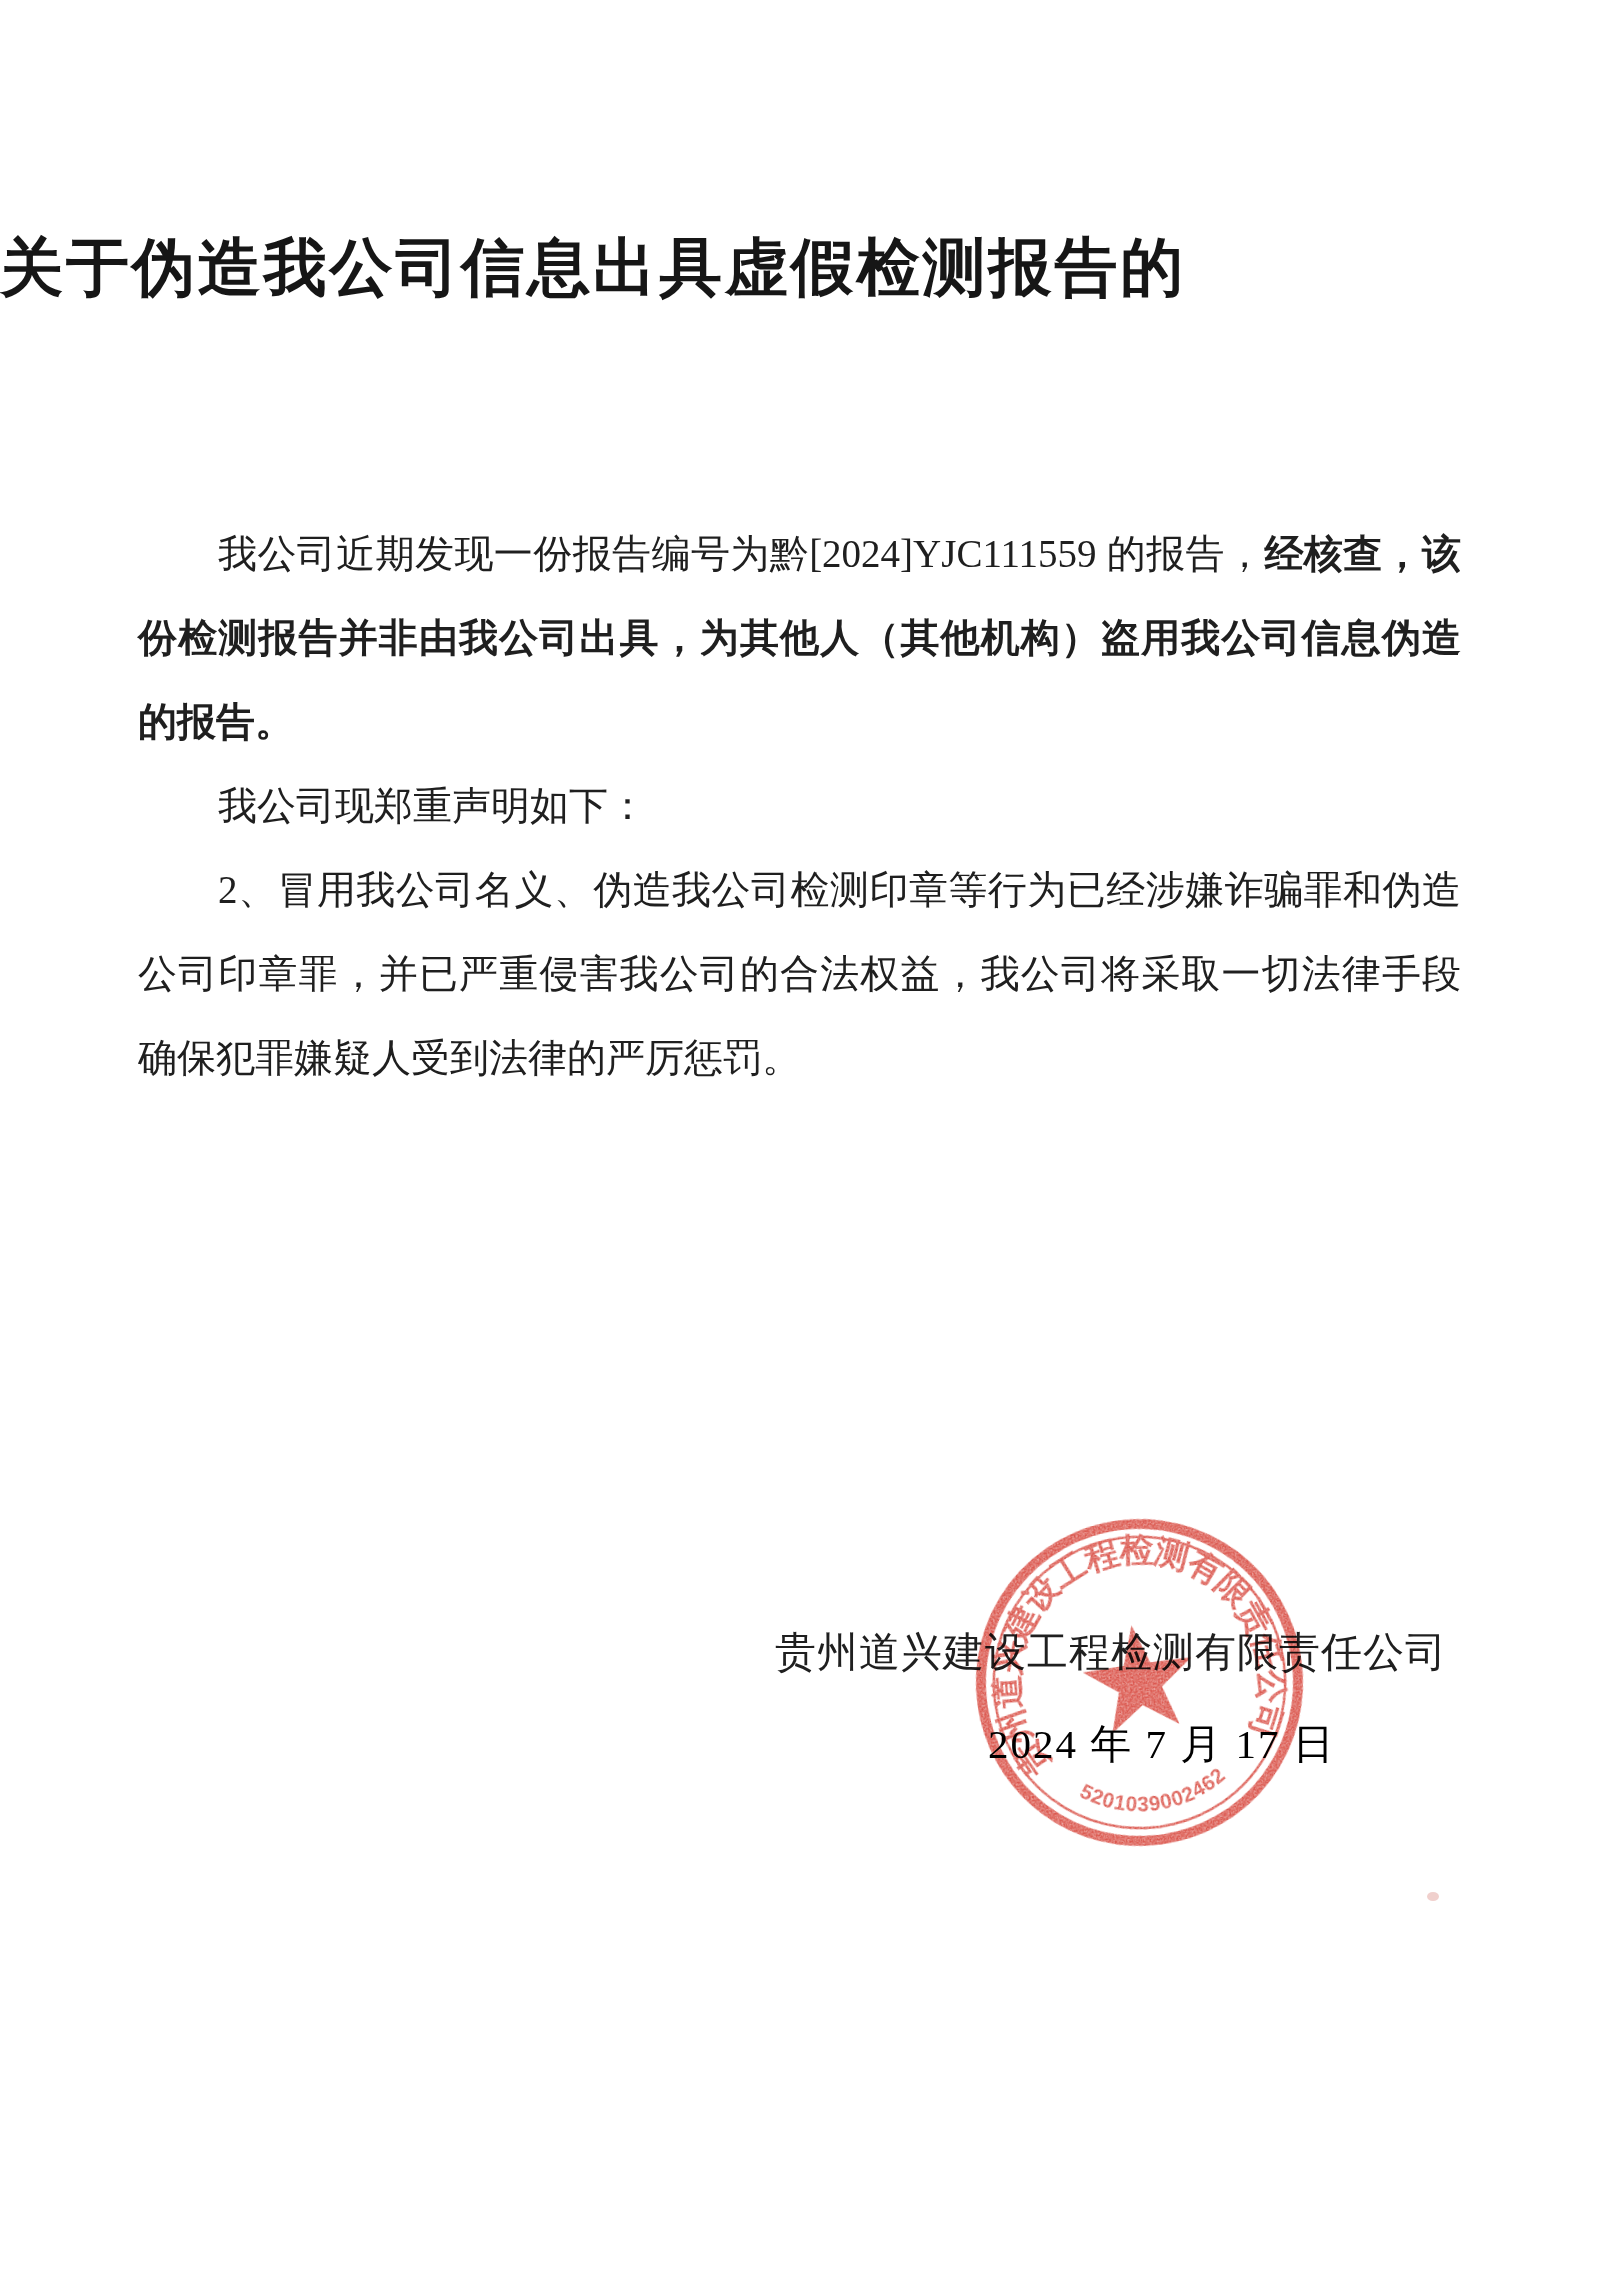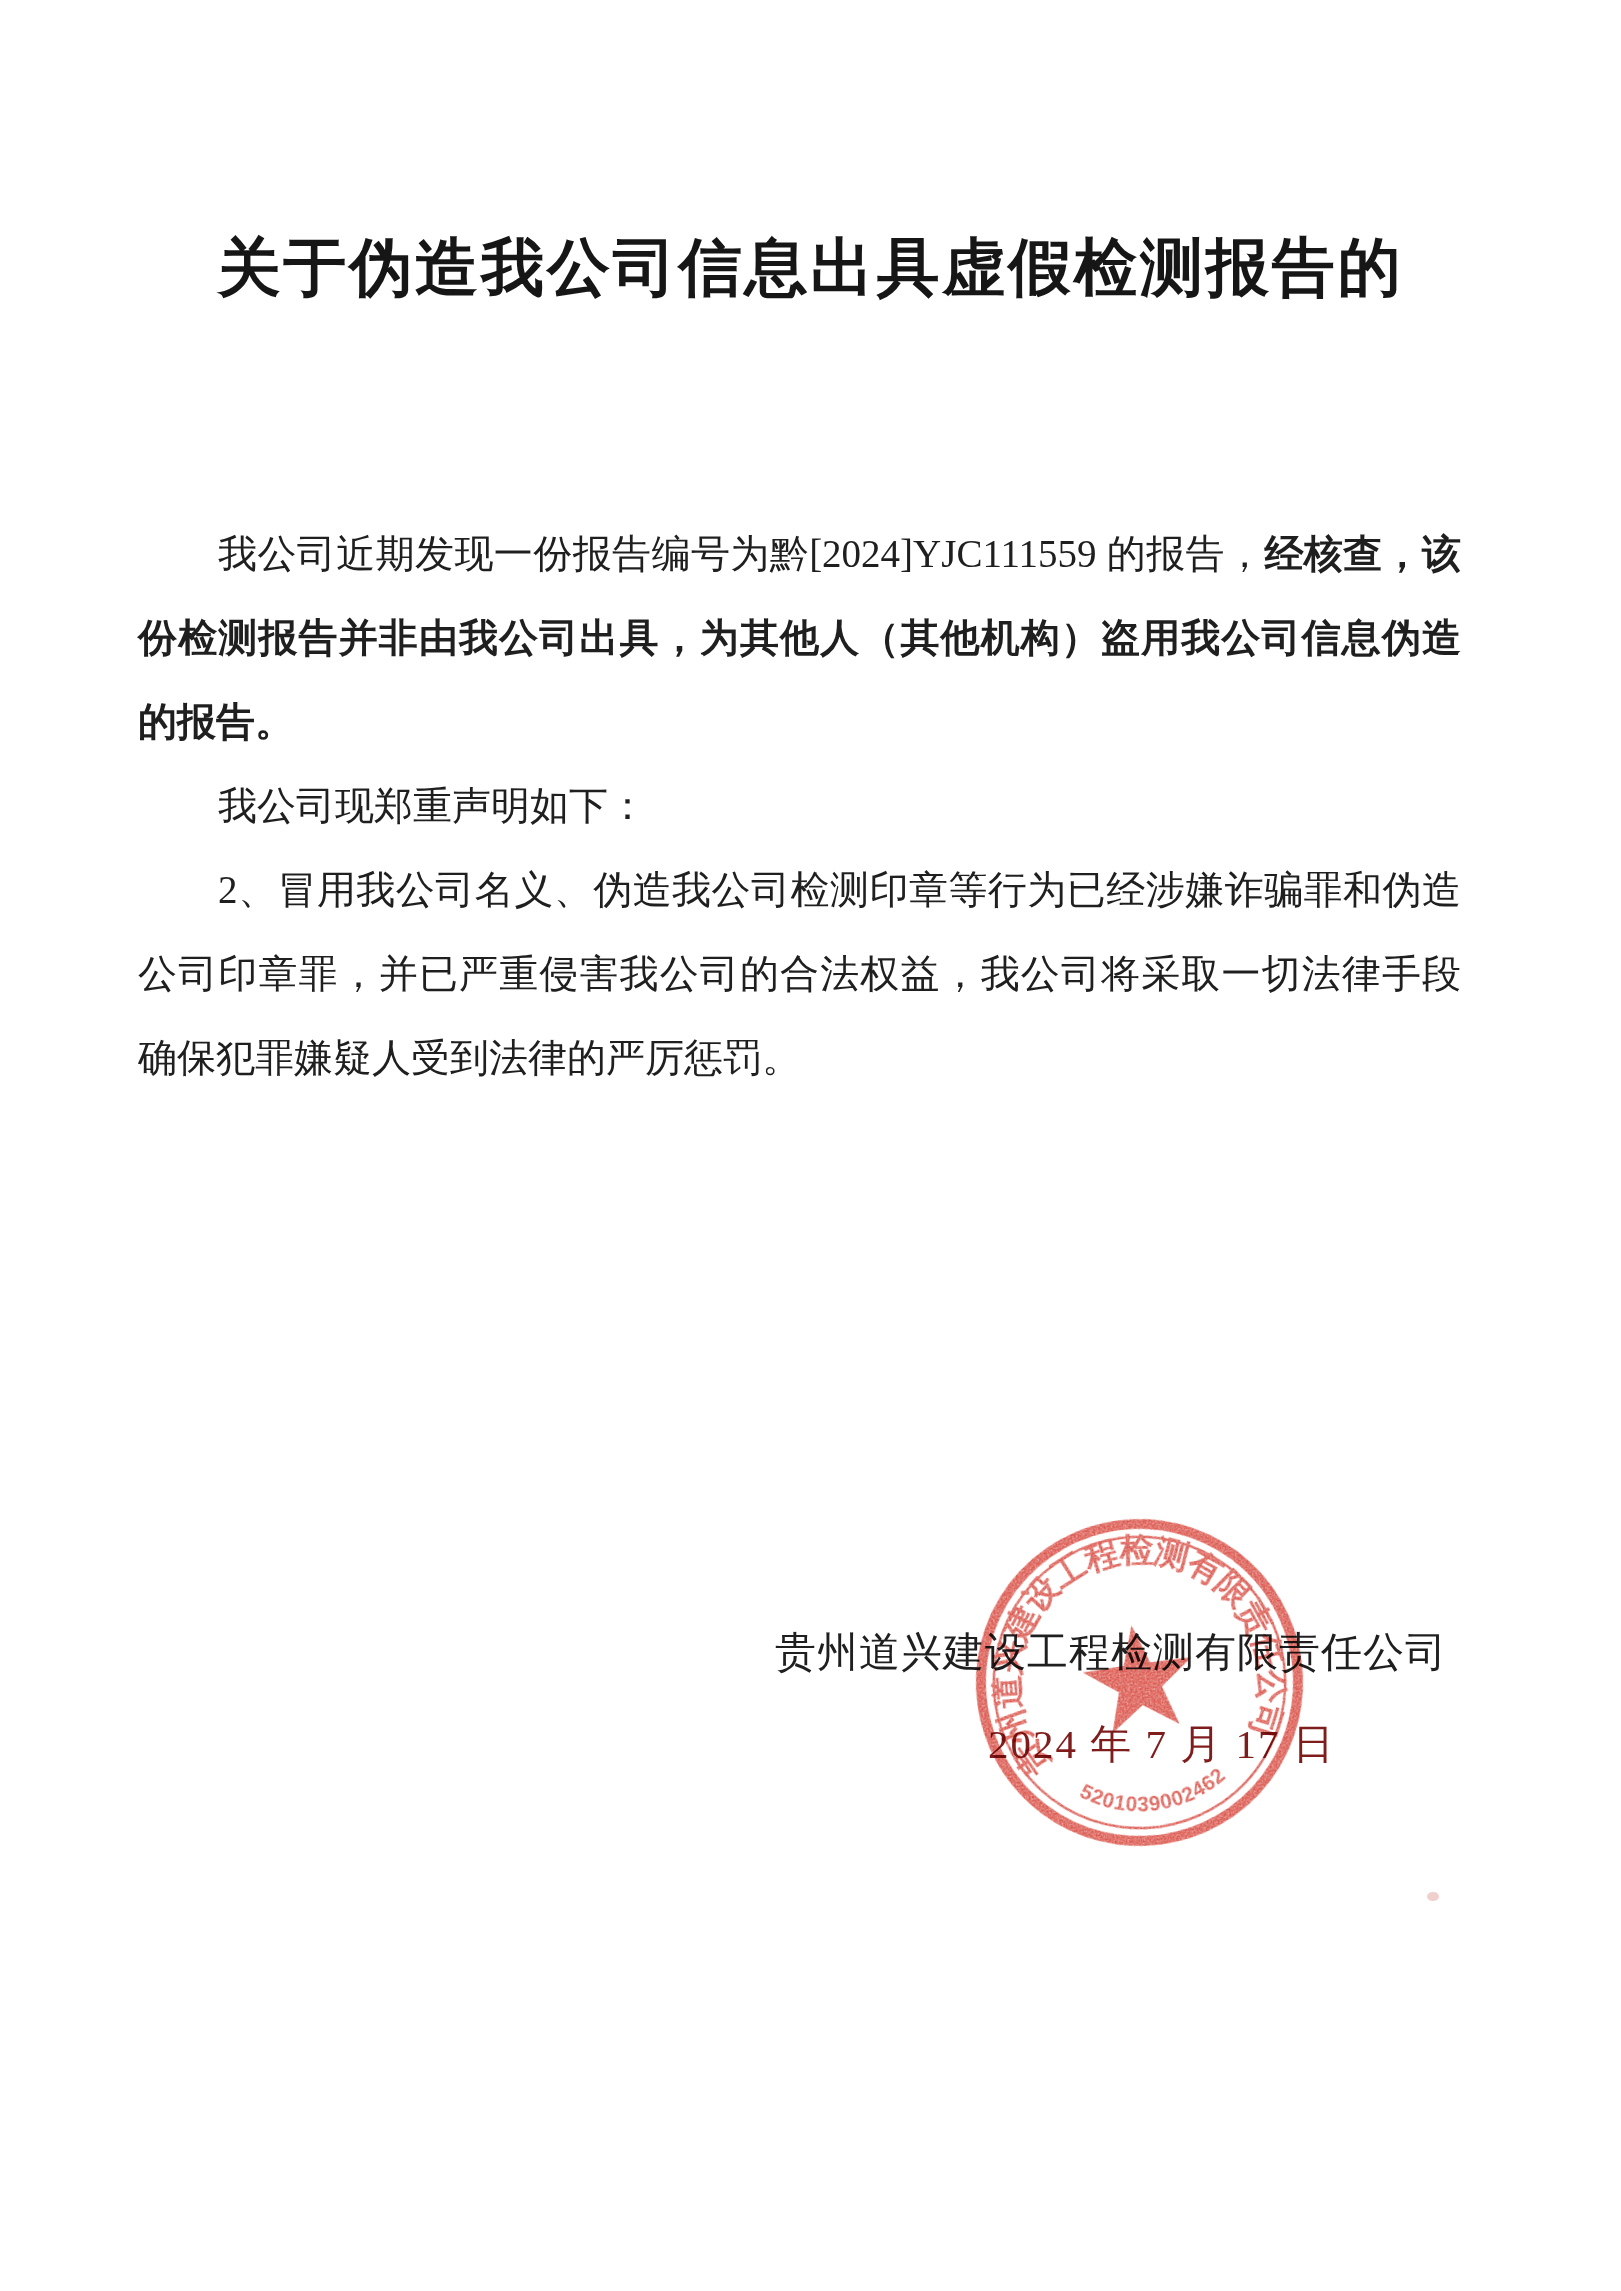--- a/index.html
+++ b/index.html
@@ -6,41 +6,40 @@
   .page{
     position:relative;
     width:1621px;height:2292px;
     background:#ffffff;
     font-family:"Liberation Serif","DejaVu Serif",serif;
     color:#1b1b1b;
     overflow:hidden;
   }
   .title{
     position:absolute;top:192px;left:0;width:100%;
-    text-align:center;
     font-size:63px;font-weight:900;
     line-height:153px;
     letter-spacing:2.9px;
     color:#161616;
   }
   .body-text{
     position:absolute;top:512px;left:138px;width:1323px;
     font-size:39px;line-height:84px;
     text-align:justify;
     color:#1f1f1f;
   }
   .body-text p{margin:0;text-indent:80px;}
   .body-text .b{font-weight:bold;}
   .sig-company{
     position:absolute;top:1625px;right:174px;
     font-size:41px;letter-spacing:1px;color:#1f1f1f;
   }
   .sig-date{
     position:absolute;top:1717px;left:988px;
-    font-size:41px;letter-spacing:2px;color:#7f1d1d;
+    font-size:41px;letter-spacing:2px;color:#000000;
   }
   .stamp{
     position:absolute;left:971px;top:1514px;width:337px;height:337px;
     transform:rotate(-8deg);
     mix-blend-mode:multiply;
     opacity:.93;
   }
   .speck{
     position:absolute;left:1427px;top:1892px;width:11.8px;height:8.8px;
     background:#e4a9a4;border-radius:50%;opacity:.55;

